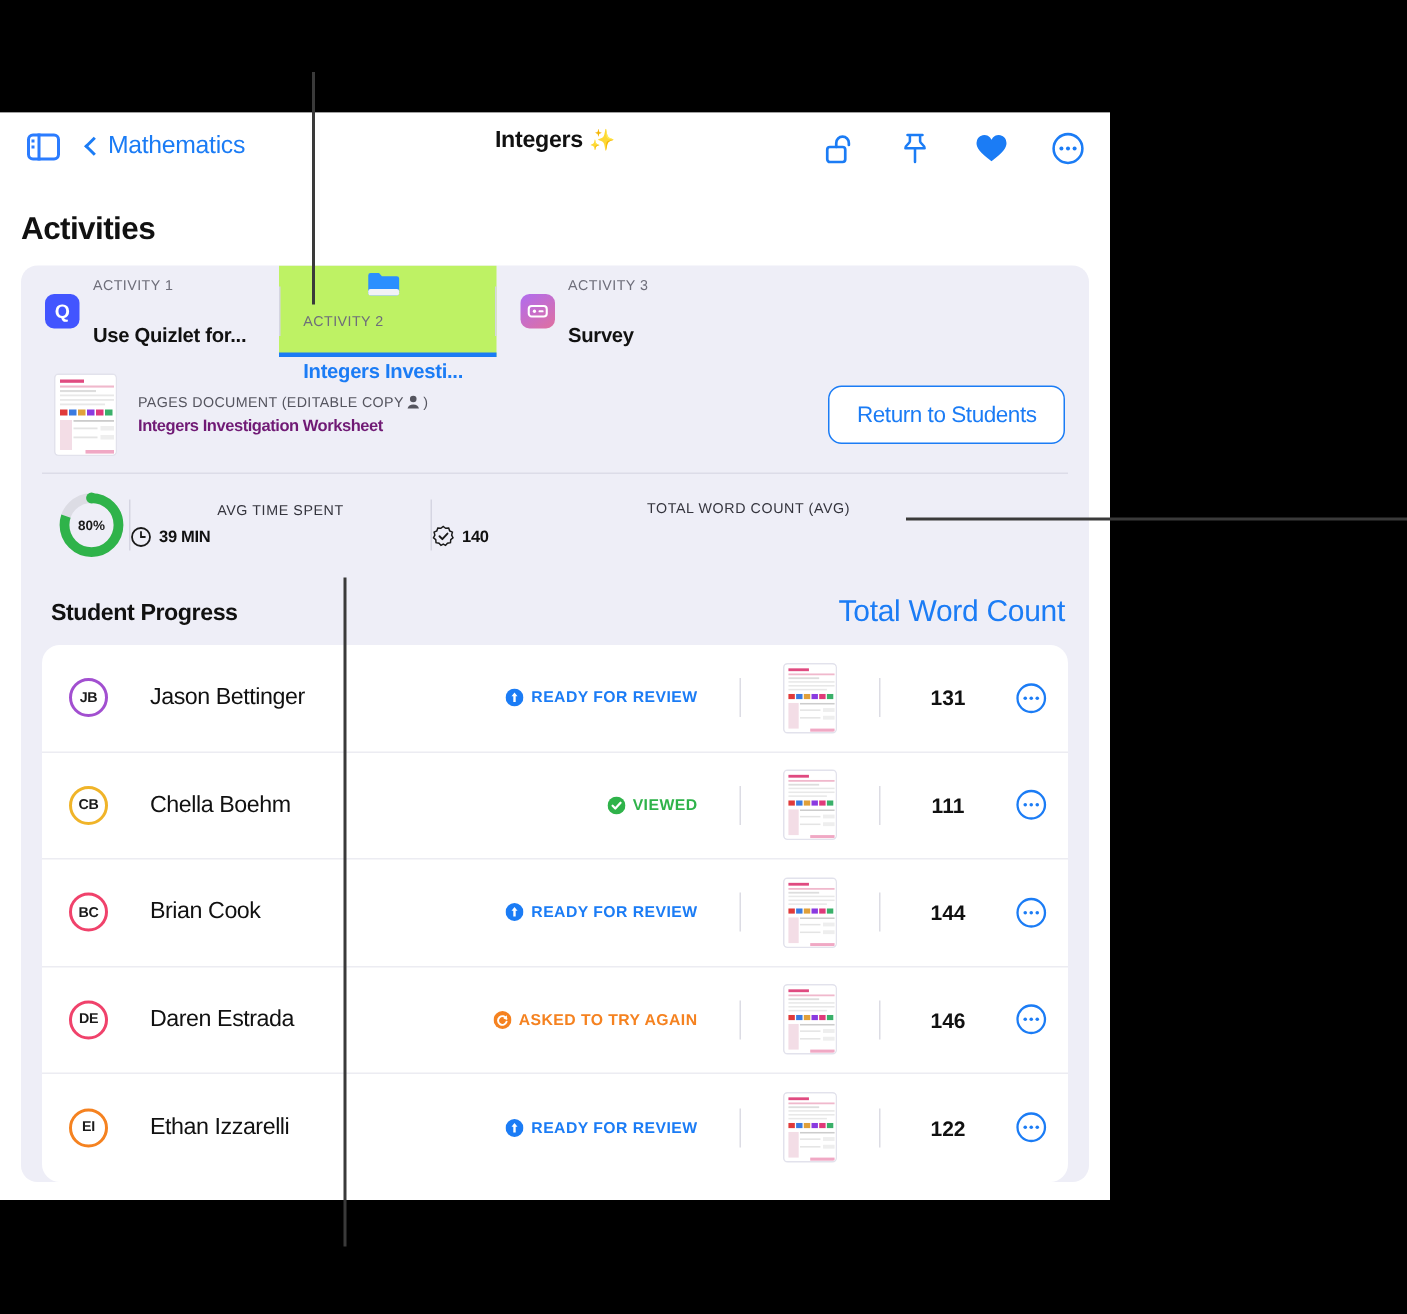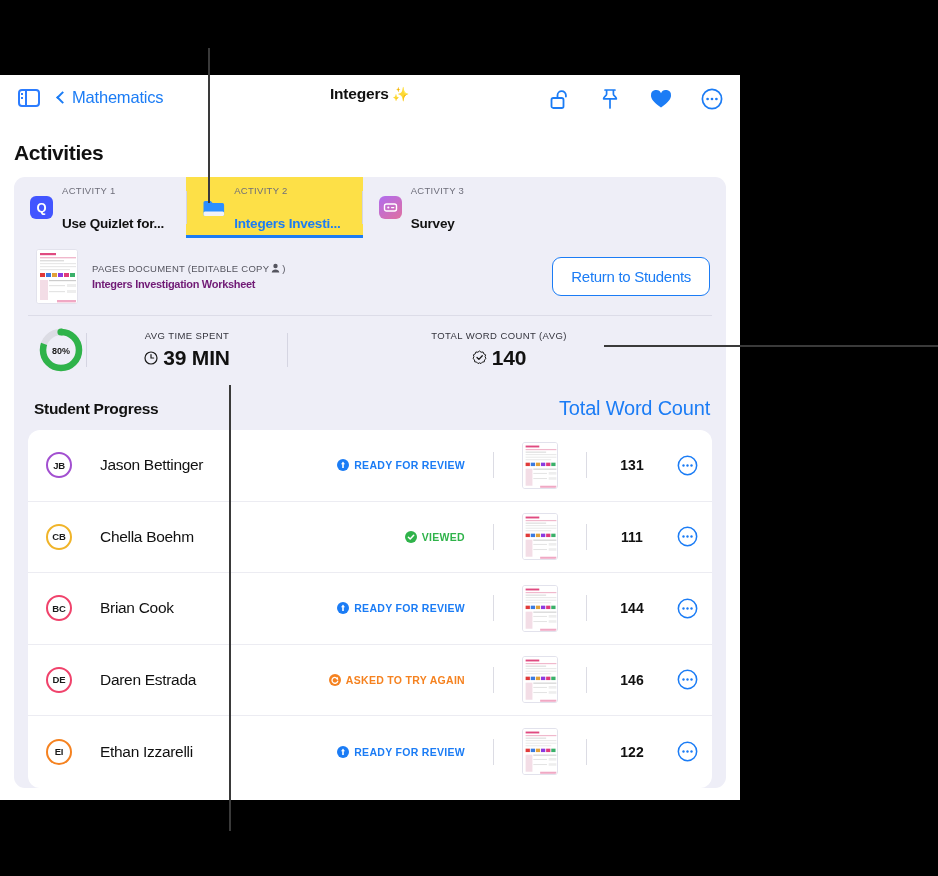--- a/index.html
+++ b/index.html
@@ -36,21 +36,21 @@
 
   
   .page-title { font-size:21px; font-weight:bold; color:#111; margin:13px 0 0 14px;
     letter-spacing:-.4px; }
 
   
   .panel { margin:12px 14px 0 14px; background:#eeeef7; border-radius:11px; overflow:hidden; }
 
   .tabs { display:flex; height:61px; position:relative; }
   .tab { display:flex; align-items:center; gap:9px; padding:0 22px 0 16px; position:relative; }
-  .tab.active { background:#fde047; }
+  .tab.active { background:#bef264;flex-direction:column; }
   .tab.active:after { content:""; position:absolute; left:0; right:0; bottom:0; height:3px;
     background:#1b7cf5; }
   .tab-sep { position:absolute; top:14px; bottom:14px; width:1px; background:#d5d5e2; }
   .tab-txt { display:flex; flex-direction:column; gap:20px; }
   .tab-kicker { font-size:9.5px; color:#6e6e7a; letter-spacing:.3px; }
   .tab-name { font-size:13.5px; font-weight:bold; color:#111; letter-spacing:-.2px; }
   .tab.active .tab-name { color:#1b7cf5; }
 
   .app-icon { width:23px; height:23px; border-radius:6px; flex:none; position:relative;
     display:flex; align-items:center; justify-content:center; }
@@ -70,22 +70,22 @@
   .doc-name { font-size:11px; font-weight:bold; color:#701a75; margin-top:4px; letter-spacing:-.3px; }
   .btn-return { border:1.6px solid #1b7cf5; color:#1b7cf5; background:#fff; border-radius:9px;
     font-size:15px; padding:10px 18px; font-family:inherit; letter-spacing:-.3px;margin-left:35px; }
 
   
   .stats { display:flex; align-items:center; height:67px; padding:0 16px 0 22px; }
   .ring-wrap { width:50px; flex:none; display:flex; align-items:center; justify-content:center; }
   .stat-sep { width:1px; height:34px; background:#d5d5e2; }
   .stat { flex:1; text-align:center; }
   .stat-kicker { font-size:9.5px; color:#34343d; letter-spacing:.4px; font-weight:normal;text-align:center; }
-  .stat-val { font-size:21px; font-weight:bold; color:#111; margin-top:5px;
-    display:flex; align-items:center; justify-content:center; gap:5px; letter-spacing:-.2px; }
+  .stat-val { font-size:11px; font-weight:bold; color:#111; margin-top:5px;
+    display:flex; align-items:center; justify-content:flex-start; gap:5px; letter-spacing:-.2px; }
   .stat-a { flex:0 0 200px; }
 
   
   .sp-head { display:flex; align-items:center; justify-content:space-between;
     padding:14px 16px 10px 20px; }
   .sp-title { font-size:15.5px; font-weight:bold; color:#111; letter-spacing:-.3px; }
   .sp-link { font-size:20px; color:#1b7cf5; letter-spacing:-.2px; }
 
   .list { background:#fff; border-radius:12px; margin:0 14px; }
   .row { display:flex; align-items:center; height:71.5px; padding:0 14px 0 18px; gap:28px;

